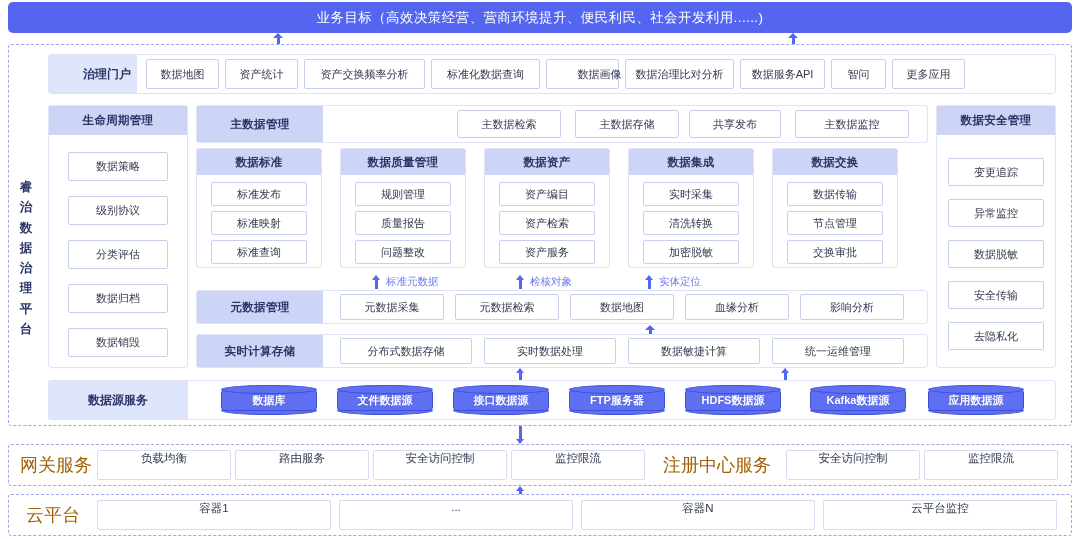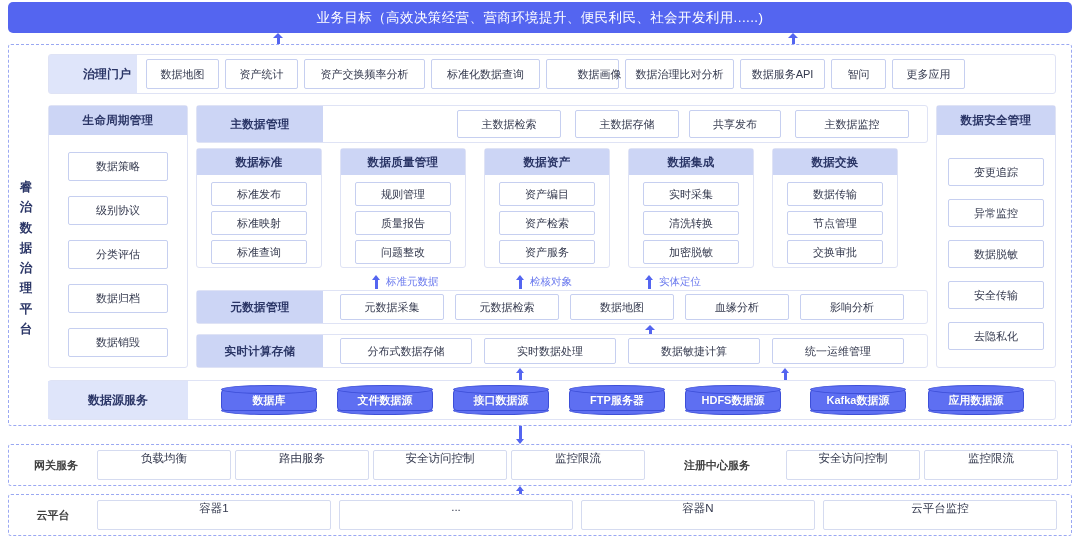--- a/index.html
+++ b/index.html
@@ -118,21 +118,21 @@
 
   
   .ds-title {
     position:absolute; left:48px; top:381px; width:140px; height:38px;
     background:#dfe5fa; color:#2a3566; font-weight:bold; font-size:12px;
     display:flex; align-items:center; justify-content:center;
   }
 
   
   .row-label {
-    position:absolute; color:#404040; font-weight:bold; font-size:11px;
+    position:absolute; color:#a16207; font-weight:normal; font-size:18px;
     display:flex; align-items:center; justify-content:center;
   }
   .row-item {
     position:absolute; border:1px solid #d5dbf0; border-radius:2px; background:#fff;
     display:flex; align-items:flex-start; justify-content:center;
     color:#33384d; font-size:11.5px;
   }
 </style>
 </head>
 <body>

